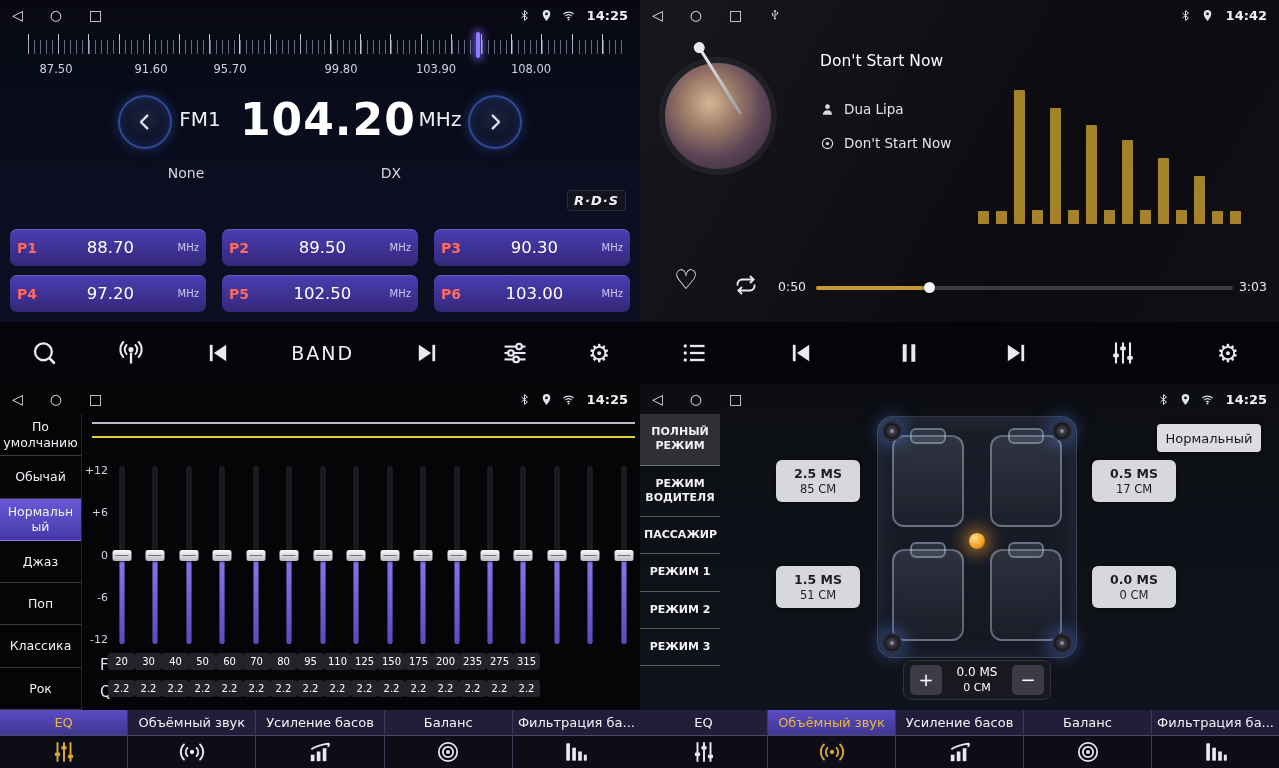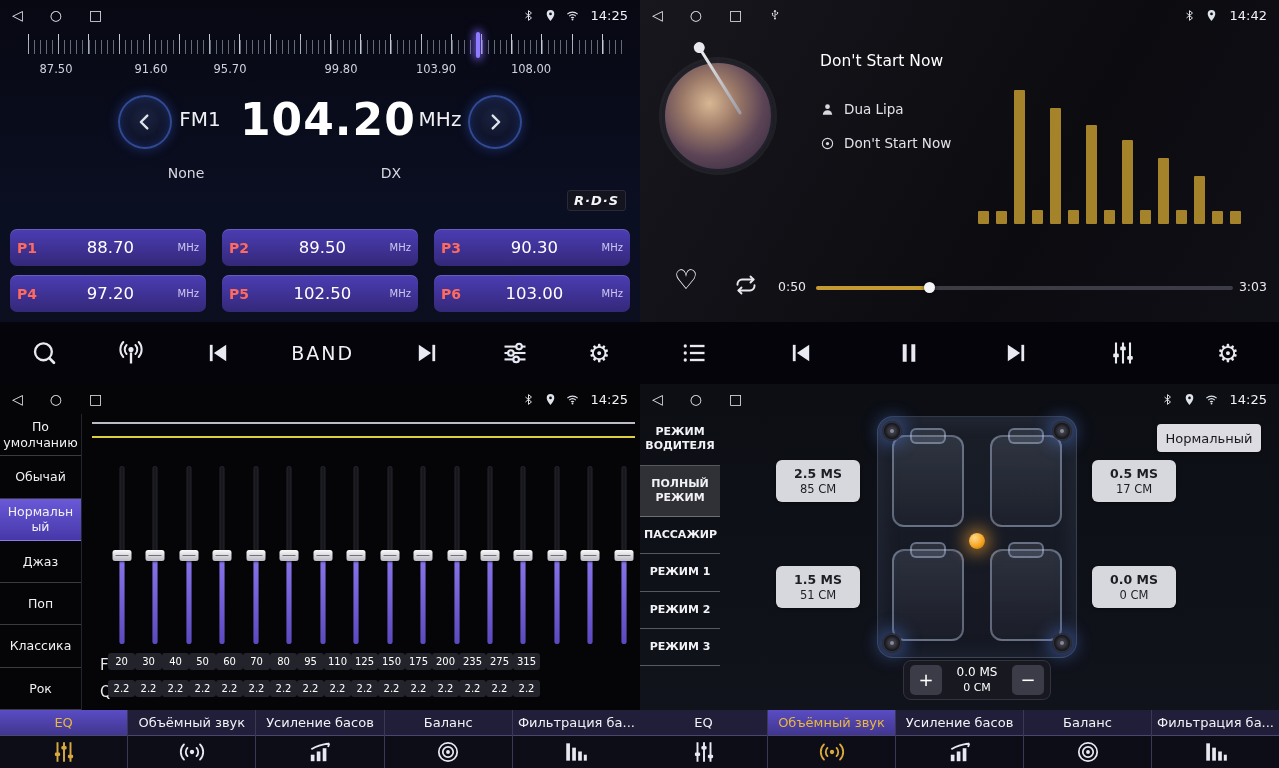--- a/index.html
+++ b/index.html
@@ -11,21 +11,21 @@
   .q-eq { background:#050507; }
   .q-sf { background:linear-gradient(180deg,#0c0e14,#12141d); }
 
   
   .statusbar { position:absolute; top:0; left:0; right:0; height:30px; display:flex; align-items:center; justify-content:space-between; padding:0 12px; z-index:6; }
   .nav-group { display:flex; gap:27px; align-items:center; }
   .nav-btn { font-size:14px; color:#e8e8ee; line-height:1; cursor:default; }
   .stat-group { display:flex; gap:9px; align-items:center; }
   .sicon { width:13px; height:13px; color:#dfe3ea; display:inline-block; }
   .sicon svg { width:100%; height:100%; display:block; }
-  .time { font-size:13px; color:#f2f2f6; margin-left:3px; }
+  .time { font-size:13px; color:#f2f2f6; margin-left:3px;font-weight:bold; }
 
   
   .freq-scale { position:absolute; top:32px; left:0; right:0; height:50px;margin-left:8px; }
   .ticks-major { position:absolute; top:2px; left:20px; right:18px; height:20px; background:repeating-linear-gradient(90deg,rgba(220,225,235,.9) 0 1px,transparent 1px 30.2px); }
   .ticks-minor { position:absolute; top:8px; left:20px; right:18px; height:14px; background:repeating-linear-gradient(90deg,rgba(150,158,175,.65) 0 1px,transparent 1px 6.05px); }
   .scale-indicator { position:absolute; top:0; left:468px; width:4px; height:26px; background:#8f7bff; box-shadow:0 0 9px 2px rgba(130,100,255,.85); border-radius:2px; }
   .scale-labels { position:absolute; top:30px; left:0; right:0; height:16px; }
   .scale-label { position:absolute; transform:translateX(-50%); font-size:11.5px; color:#cfd3de; }
   .tune-btn { position:absolute; width:54px; height:54px; border-radius:50%; display:flex; align-items:center; justify-content:center; background:radial-gradient(circle at 50% 40%,#1b2340,#0c1024 72%); border:2px solid rgba(80,120,235,.55); box-shadow:0 0 12px rgba(60,100,230,.4), inset 0 0 10px rgba(60,100,230,.35); color:#6f9bff; }
   .tune-btn svg { width:22px; height:22px; }
@@ -404,20 +404,27 @@
         <div class="eq-preset">Обычай</div>
         <div class="eq-preset active">Нормальный</div>
         <div class="eq-preset">Джаз</div>
         <div class="eq-preset">Поп</div>
         <div class="eq-preset">Классика</div>
         <div class="eq-preset">Рок</div>
       </div>
 
     <div class="curve-gray"></div>
     <div class="curve-yellow"></div>
+    <div class="eq-axis" id="eq-axis">
+        <div>+12</div>
+        <div>+6</div>
+        <div>0</div>
+        <div>-6</div>
+        <div>-12</div>
+      </div>
     <div class="eq-sliders" id="eq-sliders">
         <div class="eq-slider">
           <div class="eq-track"></div>
           <div class="eq-fill" style="height: 50%;"></div>
           <div class="eq-handle" style="top: calc(50% - 5px);"></div>
         </div>
         <div class="eq-slider">
           <div class="eq-track"></div>
           <div class="eq-fill" style="height: 50%;"></div>
           <div class="eq-handle" style="top: calc(50% - 5px);"></div>
@@ -617,22 +624,22 @@
               <path d="M5.8 13a9.5 9.5 0 0 1 12.4 0" fill="none" stroke="currentColor" stroke-width="2"></path>
               <path d="M9.2 16.4a5 5 0 0 1 5.6 0" fill="none" stroke="currentColor" stroke-width="2"></path>
               <circle cx="12" cy="19.3" r="1.7" fill="currentColor"></circle>
             </svg>
           </span>
         <span class="time">14:25</span>
       </div>
     </div>
 
     <div class="sf-menu" id="sf-modes">
+        <div class="sf-mode active">ПОЛНЫЙ РЕЖИМ</div>
         <div class="sf-mode">РЕЖИМ ВОДИТЕЛЯ</div>
-        <div class="sf-mode active">ПОЛНЫЙ РЕЖИМ</div>
         <div class="sf-mode">ПАССАЖИР</div>
         <div class="sf-mode">РЕЖИМ 1</div>
         <div class="sf-mode">РЕЖИМ 2</div>
         <div class="sf-mode">РЕЖИМ 3</div>
       </div>
 
     <div class="sf-normal-btn">Нормальный</div>
 
     <div class="seat-panel">
       <div class="seat seat-fl"></div>

